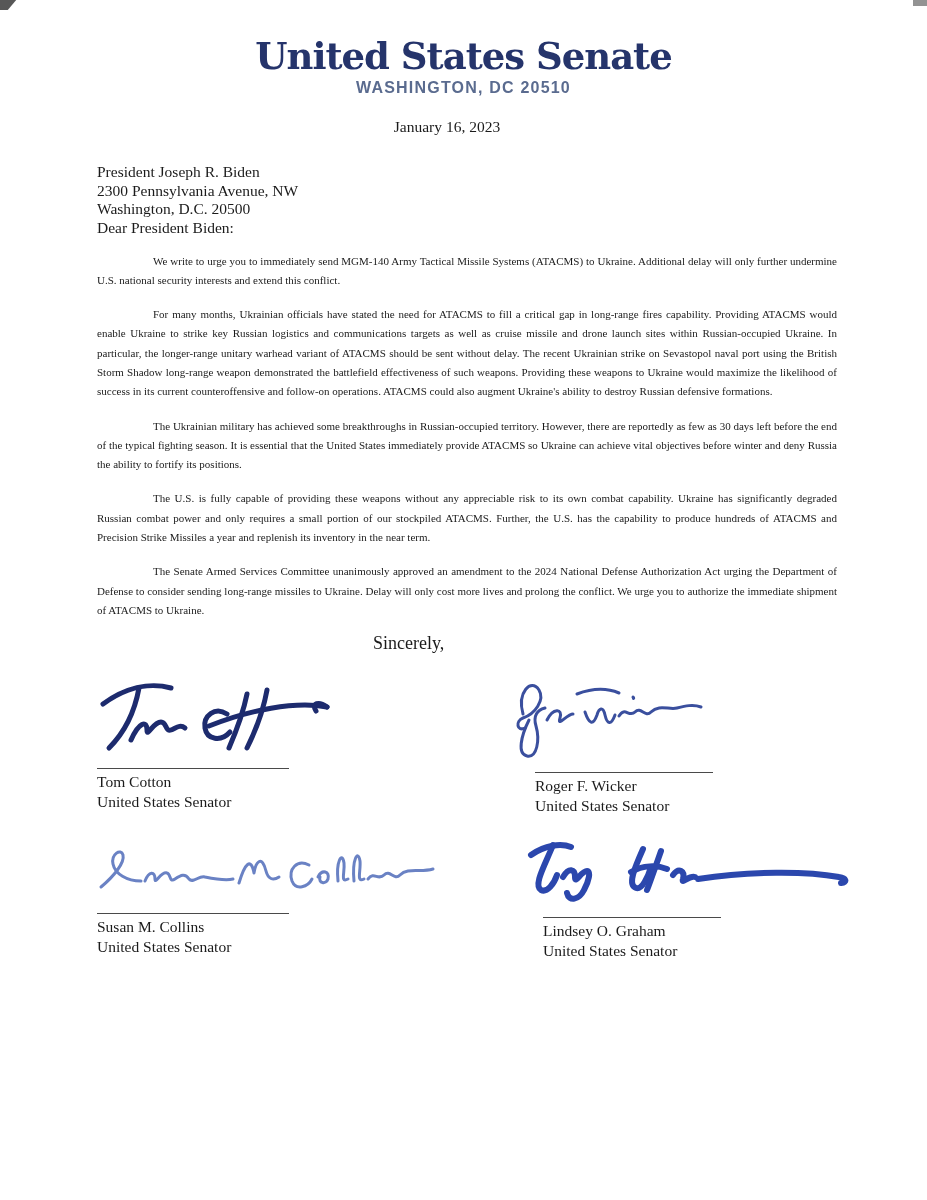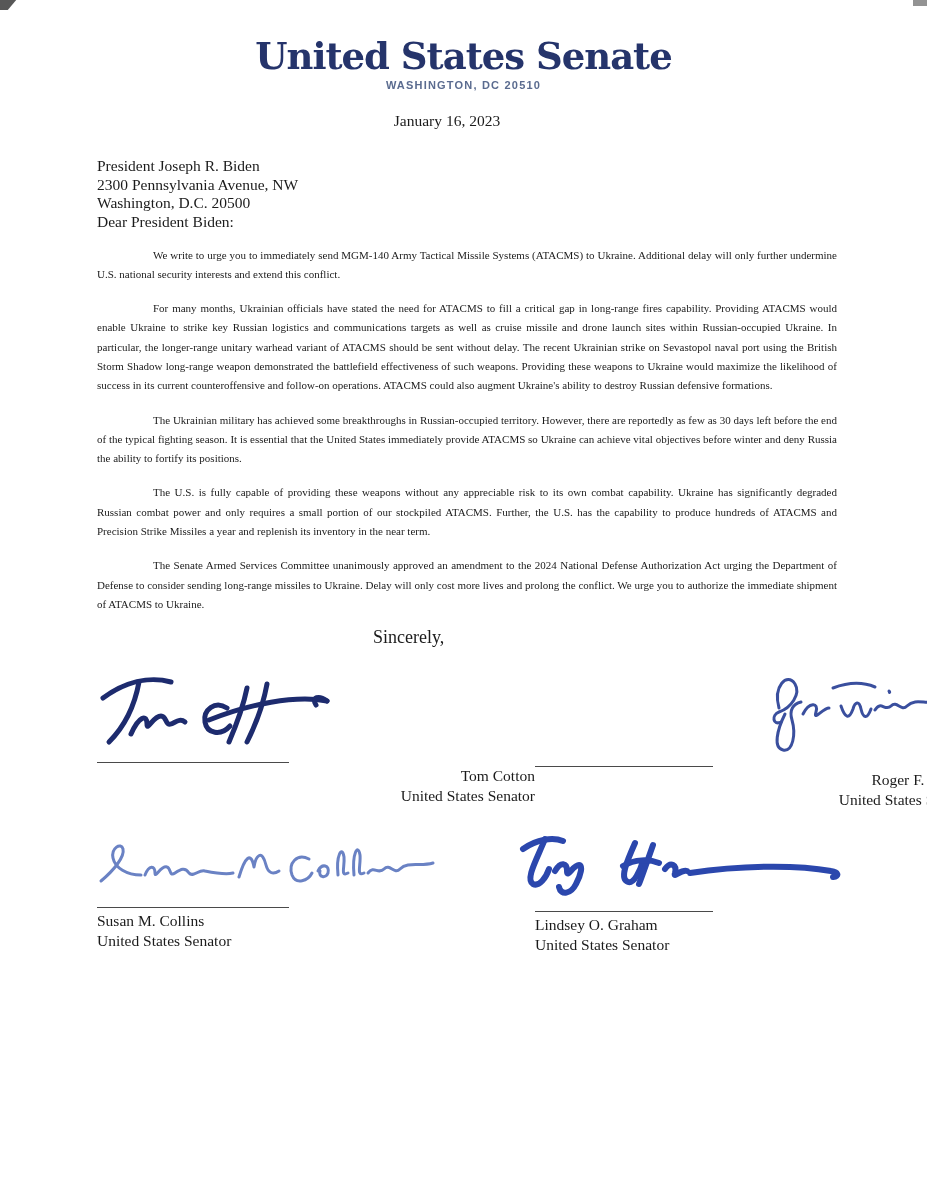--- a/index.html
+++ b/index.html
@@ -23,21 +23,21 @@
     font-weight:700;
     font-size:37px;
     line-height:40px;
     letter-spacing:-1px;
     color:var(--navy,#25346b);
     margin:0;
   }
   .lh-addr{
     font-family:"Liberation Sans",sans-serif;
     font-weight:700;
-    font-size:11px;
+    font-size:16px;
     letter-spacing:1.2px;
     color:var(--steel,#5a6b8f);
     margin-top:3px;
   }
   .date-line{
     text-align:center;
     font-size:15.5px;
     margin-top:21px;
     margin-right:40px;
   }
@@ -54,22 +54,22 @@
     text-indent:56px;
   }
   .closing{
     margin-top:13px;
     margin-left:276px;
     font-size:18px;
   }
   
   .sig-row{ display:flex; }
   .sig-col{ width:438px; flex:none; }
-  .sig-row-1{ margin-top:14px;text-align:right; }
-  .sig-row-2{ margin-top:12px; }
+  .sig-row-1{ margin-top:14px; }
+  .sig-row-2{ margin-top:12px;gap:8px; }
   .sig-art{ display:block; }
   .sig-art svg{ display:block; overflow:visible; }
   .sig-art g{ stroke:currentColor; fill:none; stroke-linecap:round; stroke-linejoin:round; }
   .sig-line{
     border:none;border-top:1.5px solid #4a4a4a;
     margin:0 0 3px 0;
   }
   .sig-line-l{ width:192px; }
   .sig-line-r{ width:178px; }
   .sig-name{ font-size:15.5px; line-height:19.5px; }

